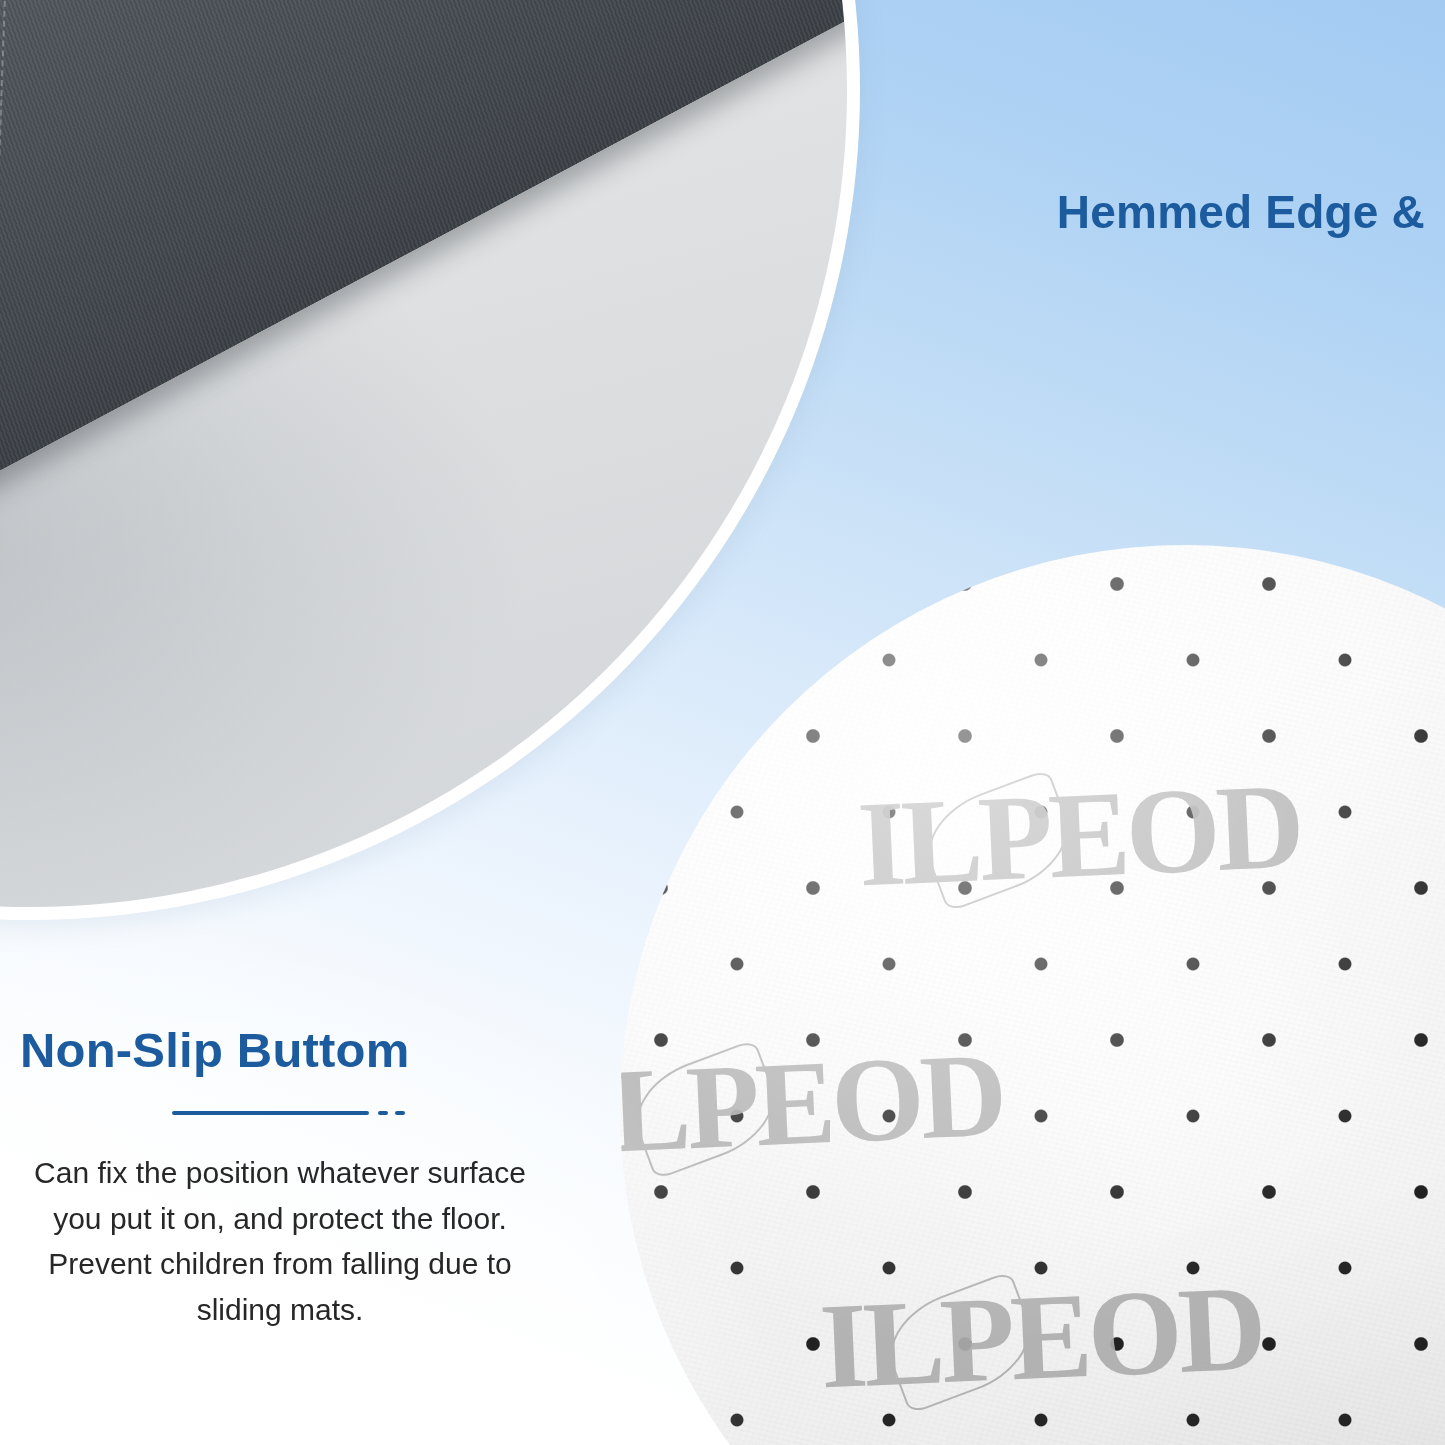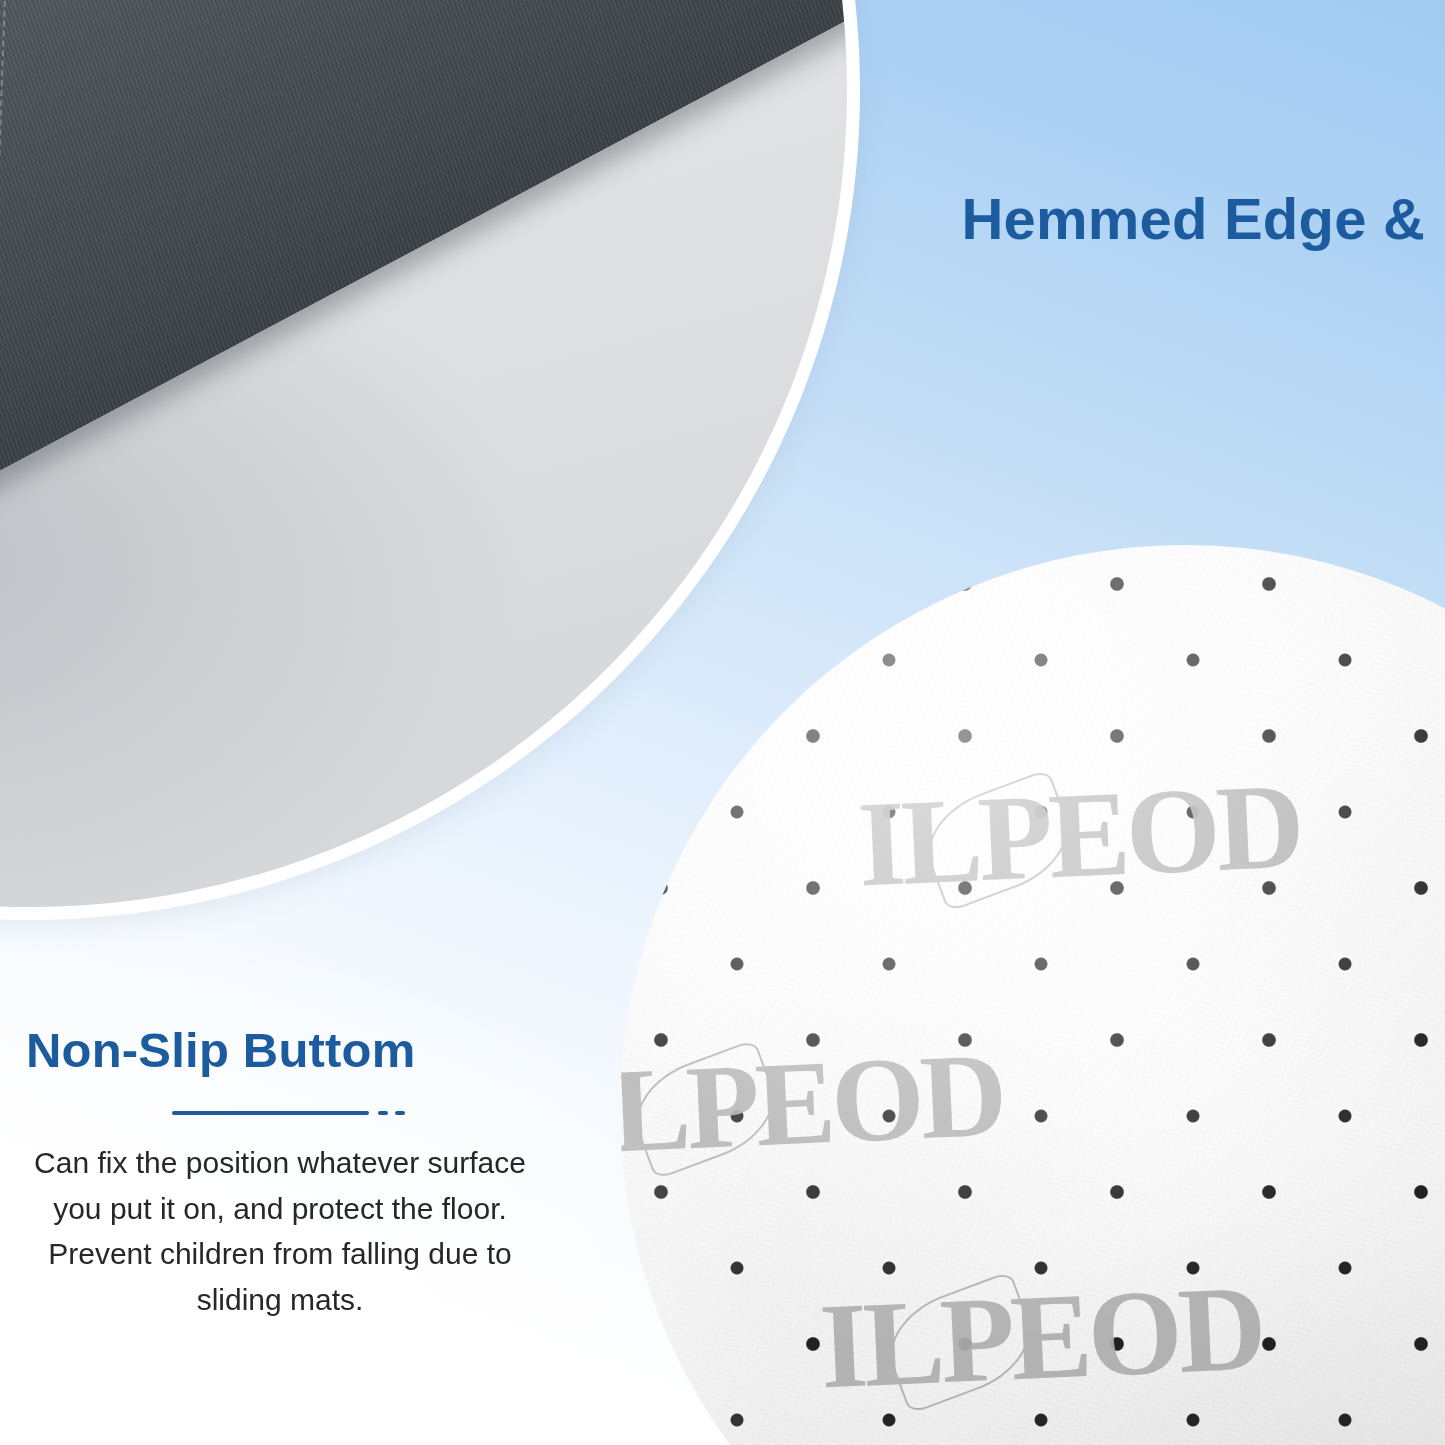--- a/index.html
+++ b/index.html
@@ -154,60 +154,60 @@
   #logo-3{ left:200px; top:722px; font-size:122px; transform:rotate(-2.5deg); }
   #logo-3 .leaf{ left:68px; top:22px; width:140px; height:96px; }
 
   
   .headline{
     position:absolute;
     right:20px;top:186px;
     width:700px;
     text-align:right;
     color:#1c5b9d;
-    font-size:58px;
+    font-size:46px;
     line-height:1.15;
     font-weight:600;
     letter-spacing:.2px;
   }
   .headline .l2{display:block;}
 
   
   .feature{
     position:absolute;
     left:0;top:1022px;
     width:560px;
     text-align:center;
   }
   .feature h2{
     margin:0;
     color:#1c5b9d;
     font-size:49px;
     font-weight:600;
     letter-spacing:.2px;
     text-align:left;
-    padding-left:26px;
+    padding-left:20px;
   }
   .divider{
     position:relative;
     height:26px;margin-top:22px;
   }
   .divider .bar{
     position:absolute;left:172px;top:11px;
     width:197px;height:4px;border-radius:2px;
     background:#1c5b9d;
   }
   .divider .d1,.divider .d2{
     position:absolute;top:11px;
     height:4px;border-radius:2px;background:#1c5b9d;
   }
   .divider .d1{left:378px;width:10px;}
   .divider .d2{left:395px;width:10px;}
   .feature p{
-    margin:14px 20px 0 20px;
+    margin:24px 20px 0 20px;
     color:#272727;
     font-size:30px;
     line-height:1.52;
     font-weight:400;
   }
 </style>
 </head>
 <body>
 
 <div id="stage">

